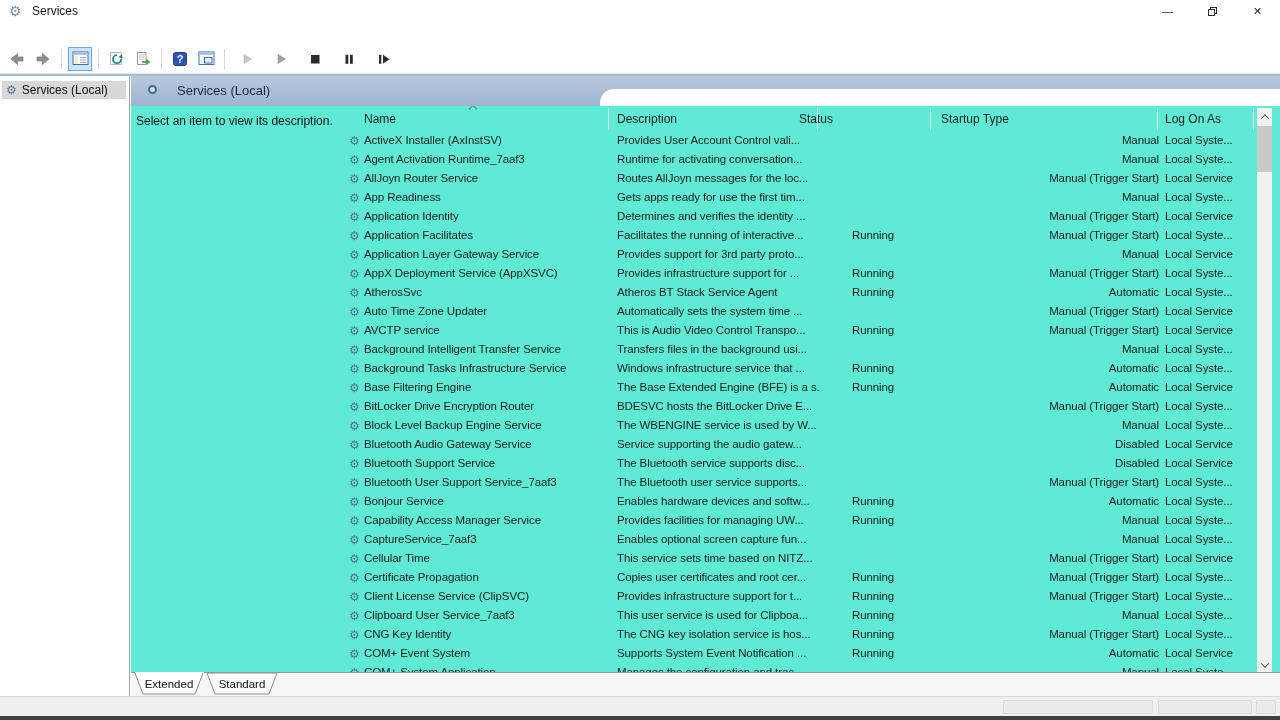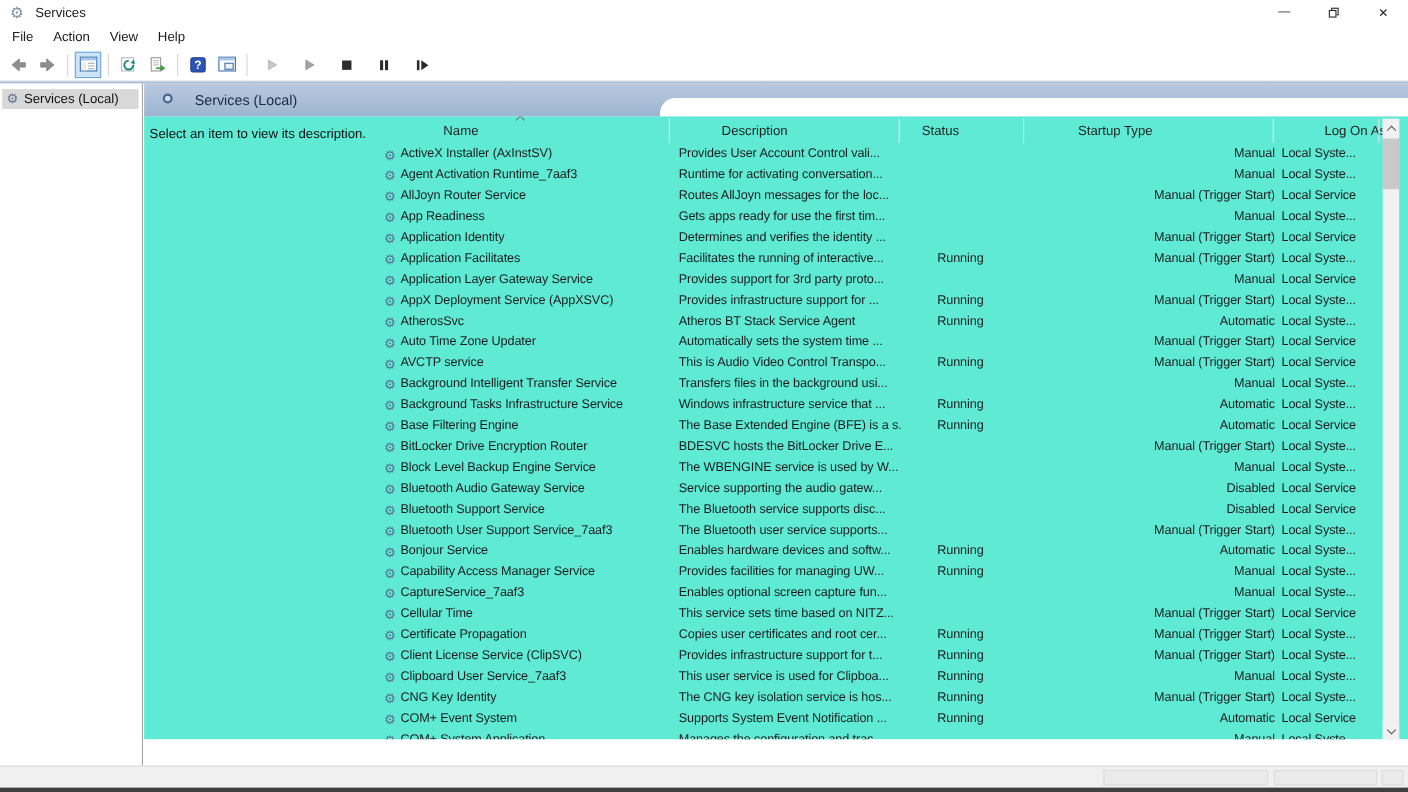--- a/index.html
+++ b/index.html
@@ -44,21 +44,21 @@
   #band { position:absolute; left:0; top:0; right:0; height:30px; background:linear-gradient(#bac9de,#9cb4d1); }
   #band-circle { position:absolute; left:17px; top:9px; width:9px; height:9px; border:2px solid #46688e; border-radius:50%; background:#cfdef0; }
   #band-title { position:absolute; left:46px; top:7px; font-size:13px; color:#18294b; }
   #rounded-overlay { position:absolute; left:469px; right:0; top:13px; height:17px; background:#fff; border-top-left-radius:14px; }
 
   #mainbody { position:absolute; left:0; top:30px; right:0; bottom:24px; background:#5eead4; overflow:hidden; }
   #hint { position:absolute; left:5px; top:8px; font-size:12px; color:#101010; }
 
   
   #list-header { position:absolute; left:209px; top:2px; width:917px; height:24px; }
-  .hcell { position:absolute; top:4px; font-size:12px; color:#211f1f; white-space:nowrap;margin-left:39px; }
+  .hcell { position:absolute; top:4px; font-size:12px; color:#211f1f; white-space:nowrap; }
   .hsep { position:absolute; top:0; width:1px; height:22px; background:#e3e3e3; }
   #sort-caret { position:absolute; left:130px; top:-2px; width:6px; height:6px; border-left:1.4px solid #777; border-top:1.4px solid #777; transform:rotate(45deg); }
 
   
   #rows { position:absolute; left:209px; top:26px; width:917px; height:541px; overflow:hidden; }
   .srow { position:relative; height:19px; }
   .cell { position:absolute; top:2px; font-size:11.5px; color:#1c1c1c; white-space:nowrap; overflow:hidden; letter-spacing:-0.1px; }
   .c-icon { left:9px; top:2px; font-size:12px; color:#5b718c; line-height:14px; }
   .c-name    { left:24px;  width:240px; }
   .c-desc    { left:277px; width:202px; }
@@ -101,26 +101,20 @@
       <div class="win-btn">
         <span class="restore-glyph">
             <span class="b1"></span>
             <span class="b2"></span>
           </span>
       </div>
       <div class="win-btn">✕</div>
     </div>
   </div>
 
-  <div id="menubar">
-    <span class="menu-item">File</span>
-    <span class="menu-item">Action</span>
-    <span class="menu-item">View</span>
-    <span class="menu-item">Help</span>
-  </div>
 
   <div id="toolbar">
     <div class="tbtn">
       <svg width="16" height="16">
           <path d="M8.5 2.5 L2 8 L8.5 13.5 V10 H14 V6 H8.5 Z" fill="#8f8f8f" stroke="#7a7a7a" stroke-width="0.7"></path>
         </svg>
     </div>
     <div class="tbtn">
       <svg width="16" height="16">
           <path d="M7.5 2.5 L14 8 L7.5 13.5 V10 H2 V6 H7.5 Z" fill="#8f8f8f" stroke="#7a7a7a" stroke-width="0.7"></path>
@@ -498,20 +492,29 @@
           <div class="sb-btn sb-up">
               <span class="chev up"></span>
             </div>
           <div id="sb-thumb"></div>
           <div class="sb-btn sb-down">
               <span class="chev down"></span>
             </div>
         </div>
       </div>
 
+      <div id="tabstrip">
+        <svg id="tabs-svg" width="180" height="25">
+          <rect x="4" y="0" width="69" height="2" fill="#ffffff"></rect>
+          <path d="M4 1 L12 22 L64 22 L72 1" fill="#ffffff" stroke="#8f8f8f"></path>
+          <path d="M76 1 L146 1 L138 22 L84 22 Z" fill="#fbfbfb" stroke="#8f8f8f"></path>
+          <text x="38" y="16" text-anchor="middle">Extended</text>
+          <text x="111" y="16" text-anchor="middle">Standard</text>
+        </svg>
+      </div>
     </div>
   </div>
 
   <div id="statusbar">
     <div class="spane" id="pane1"></div>
     <div class="spane" id="pane2"></div>
     <div class="spane" id="pane3"></div>
   </div>
   <div id="bottomstrip"></div>
 

